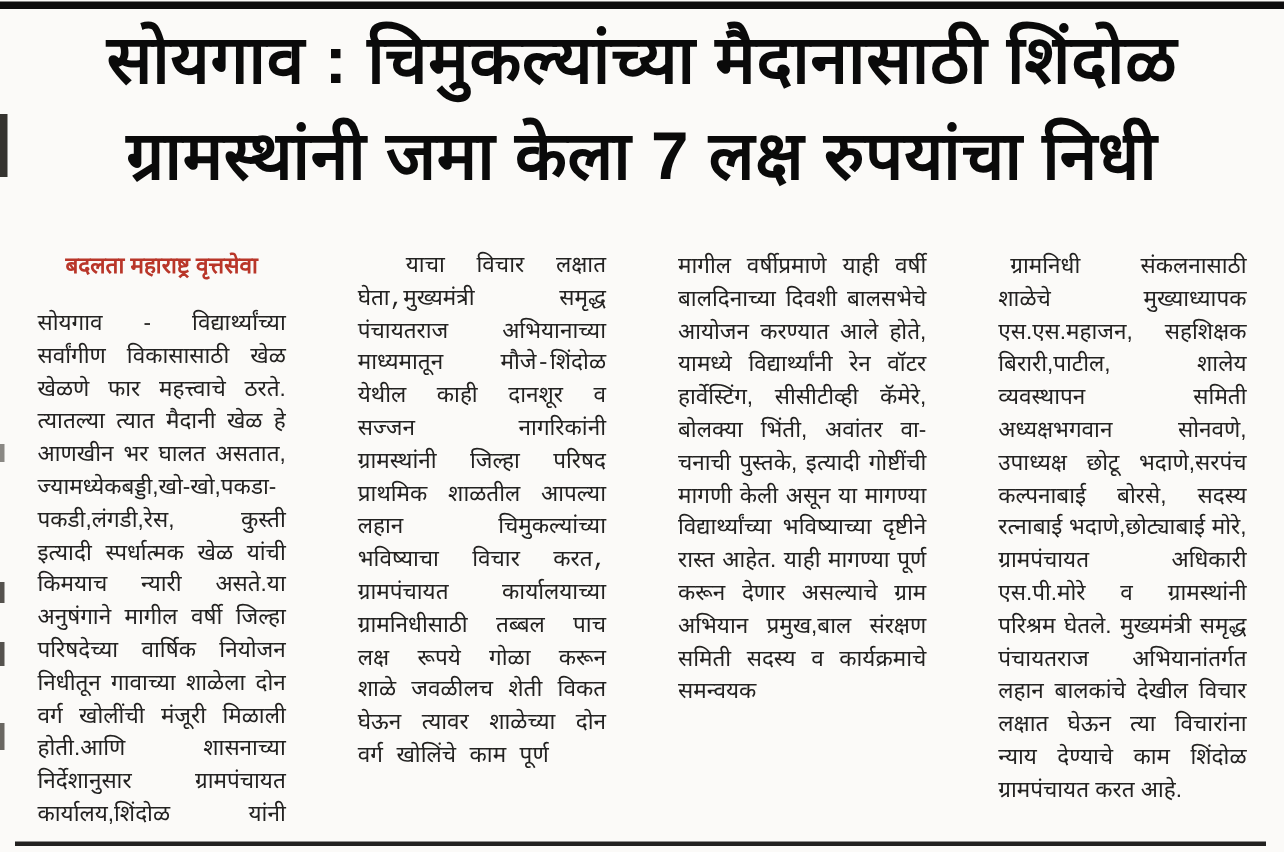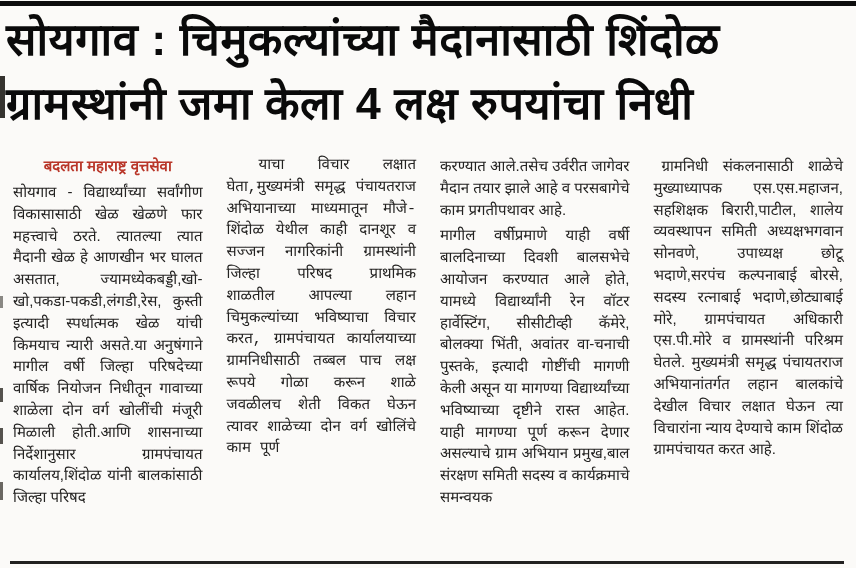--- a/index.html
+++ b/index.html
@@ -9,21 +9,21 @@
     background:#fbfaf8;
     overflow:hidden;
     font-family:"Liberation Sans","DejaVu Sans",sans-serif;
   }
   .top-rule{
     position:absolute;top:1px;left:0;right:0;height:5px;
     background:#0d0d0d;
   }
   .headline{
     position:absolute;top:8px;left:6px;right:6px;
-    text-align:left;
+    text-align:center;
     font-weight:800;
     font-size:45px;
     line-height:64px;
     color:#0a0a0a;
     letter-spacing:0.5px;
     white-space:nowrap;
   }
   .body-columns{
     position:absolute;top:151px;left:9px;right:9px;bottom:16px;
     display:flex;
@@ -38,21 +38,21 @@
     color:#232221;
     overflow:hidden;
   }
   .byline{
     text-align:center;
     font-weight:700;
     font-size:15px;
     line-height:22px;
     margin:0 0 1px 0;
   }
-  .col p{margin:4px;}
+  .col p{margin:16px;}
   .col p.indent{text-indent:32px;font-family:Liberation Mono, monospace;}
   .col p.indent-sm{text-indent:8px;}
   .bottom-rule{
     position:absolute;left:10px;right:12px;bottom:4px;
     height:0;
     border-top:3px solid #222120;
   }
   .artifact{
     position:absolute;left:0;background:#35332f;
   }
@@ -64,36 +64,35 @@
 </style>
 </head>
 <body>
 
 <div class="page">
 
   <div class="top-rule"></div>
 
   <div class="headline">
     <div>सोयगाव : चिमुकल्यांच्या मैदानासाठी शिंदोळ</div>
-    <div>ग्रामस्थांनी जमा केला 4 लक्ष रुपयांचा निधी</div>
+    <div>ग्रामस्थांनी जमा केला 7 लक्ष रुपयांचा निधी</div>
   </div>
 
   <div class="body-columns">
 
     <div class="col">
       <p class="byline" style="color: rgb(185, 54, 41);">बदलता महाराष्ट्र वृत्तसेवा</p>
       <p>सोयगाव - विद्यार्थ्यांच्या सर्वांगीण विकासासाठी खेळ खेळणे फार महत्त्वाचे ठरते. त्यातल्या त्यात मैदानी खेळ हे आणखीन भर घालत असतात, ज्यामध्येकबड्डी,खो-खो,पकडा-पकडी,लंगडी,रेस, कुस्ती इत्यादी स्पर्धात्मक खेळ यांची किमयाच न्यारी असते.या अनुषंगाने मागील वर्षी जिल्हा परिषदेच्या वार्षिक नियोजन निधीतून गावाच्या शाळेला दोन वर्ग खोलींची मंजूरी मिळाली होती.आणि शासनाच्या निर्देशानुसार ग्रामपंचायत कार्यालय,शिंदोळ यांनी बालकांसाठी जिल्हा परिषद</p>
     </div>
 
     <div class="col">
       <p class="indent">याचा विचार लक्षात घेता,मुख्यमंत्री समृद्ध पंचायतराज अभियानाच्या माध्यमातून मौजे-शिंदोळ येथील काही दानशूर व सज्जन नागरिकांनी ग्रामस्थांनी जिल्हा परिषद प्राथमिक शाळतील आपल्या लहान चिमुकल्यांच्या भविष्याचा विचार करत, ग्रामपंचायत कार्यालयाच्या ग्रामनिधीसाठी तब्बल पाच लक्ष रूपये गोळा करून शाळे जवळीलच शेती विकत घेऊन त्यावर शाळेच्या दोन वर्ग खोलिंचे काम पूर्ण</p>
     </div>
 
     <div class="col">
-      <p>करण्यात आले.तसेच उर्वरीत जागेवर मैदान तयार झाले आहे व परसबागेचे काम प्रगतीपथावर आहे.</p>
       <p>मागील वर्षीप्रमाणे याही वर्षी बालदिनाच्या दिवशी बालसभेचे आयोजन करण्यात आले होते, यामध्ये विद्यार्थ्यांनी रेन वॉटर हार्वेस्टिंग, सीसीटीव्ही कॅमेरे, बोलक्या भिंती, अवांतर वा-चनाची पुस्तके, इत्यादी गोष्टींची मागणी केली असून या मागण्या विद्यार्थ्यांच्या भविष्याच्या दृष्टीने रास्त आहेत. याही मागण्या पूर्ण करून देणार असल्याचे ग्राम अभियान प्रमुख,बाल संरक्षण समिती सदस्य व कार्यक्रमाचे समन्वयक</p>
     </div>
 
     <div class="col">
       <p class="indent-sm">ग्रामनिधी संकलनासाठी शाळेचे मुख्याध्यापक एस.एस.महाजन, सहशिक्षक बिरारी,पाटील, शालेय व्यवस्थापन समिती अध्यक्षभगवान सोनवणे, उपाध्यक्ष छोटू भदाणे,सरपंच कल्पनाबाई बोरसे, सदस्य रत्नाबाई भदाणे,छोट्याबाई मोरे, ग्रामपंचायत अधिकारी एस.पी.मोरे व ग्रामस्थांनी परिश्रम घेतले. मुख्यमंत्री समृद्ध पंचायतराज अभियानांतर्गत लहान बालकांचे देखील विचार लक्षात घेऊन त्या विचारांना न्याय देण्याचे काम शिंदोळ ग्रामपंचायत करत आहे.</p>
     </div>
 
   </div>
 
   <div class="bottom-rule"></div>

